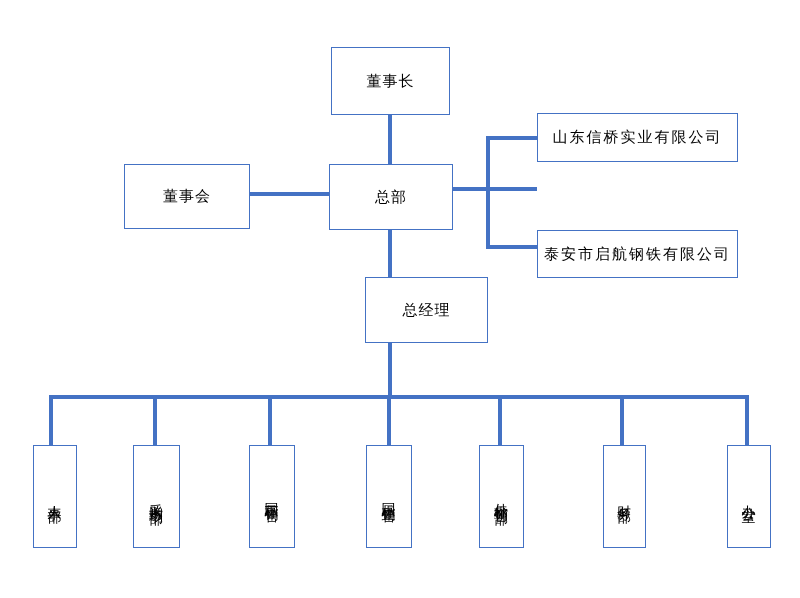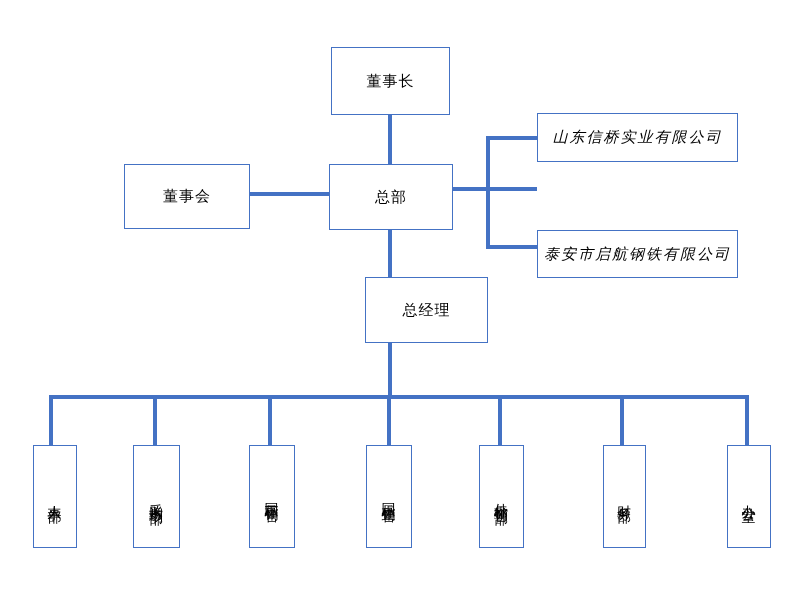--- a/index.html
+++ b/index.html
@@ -18,21 +18,21 @@
   }
   .node .lbl{display:block;}
 
   
   .n-chairman{left:331px;top:47px;width:119px;height:68px;}
   .n-board{left:124px;top:164px;width:126px;height:65px;}
   .n-hq{left:329px;top:164px;width:124px;height:66px;}
   .n-gm{left:329px;top:277px;width:123px;height:66px;margin-left:36px;}
 
   
-  .n-sub{left:537px;width:201px;font-size:15px;letter-spacing:2px;font-style:italic;}
+  .n-sub{left:537px;width:201px;font-size:15px;letter-spacing:2px;}
   .n-sub1{top:113px;height:49px;}
   .n-sub2{top:170px;height:48px;}
   .n-sub3{top:230px;height:48px;}
 
   
   .n-dept{top:445px;height:103px;font-size:14px;}
   .n-dept .lbl{writing-mode:vertical-rl;letter-spacing:2px;}
   .n-d1{left:33px;width:44px;}
   .n-d2{left:133px;width:47px;}
   .n-d3{left:249px;width:46px;}

